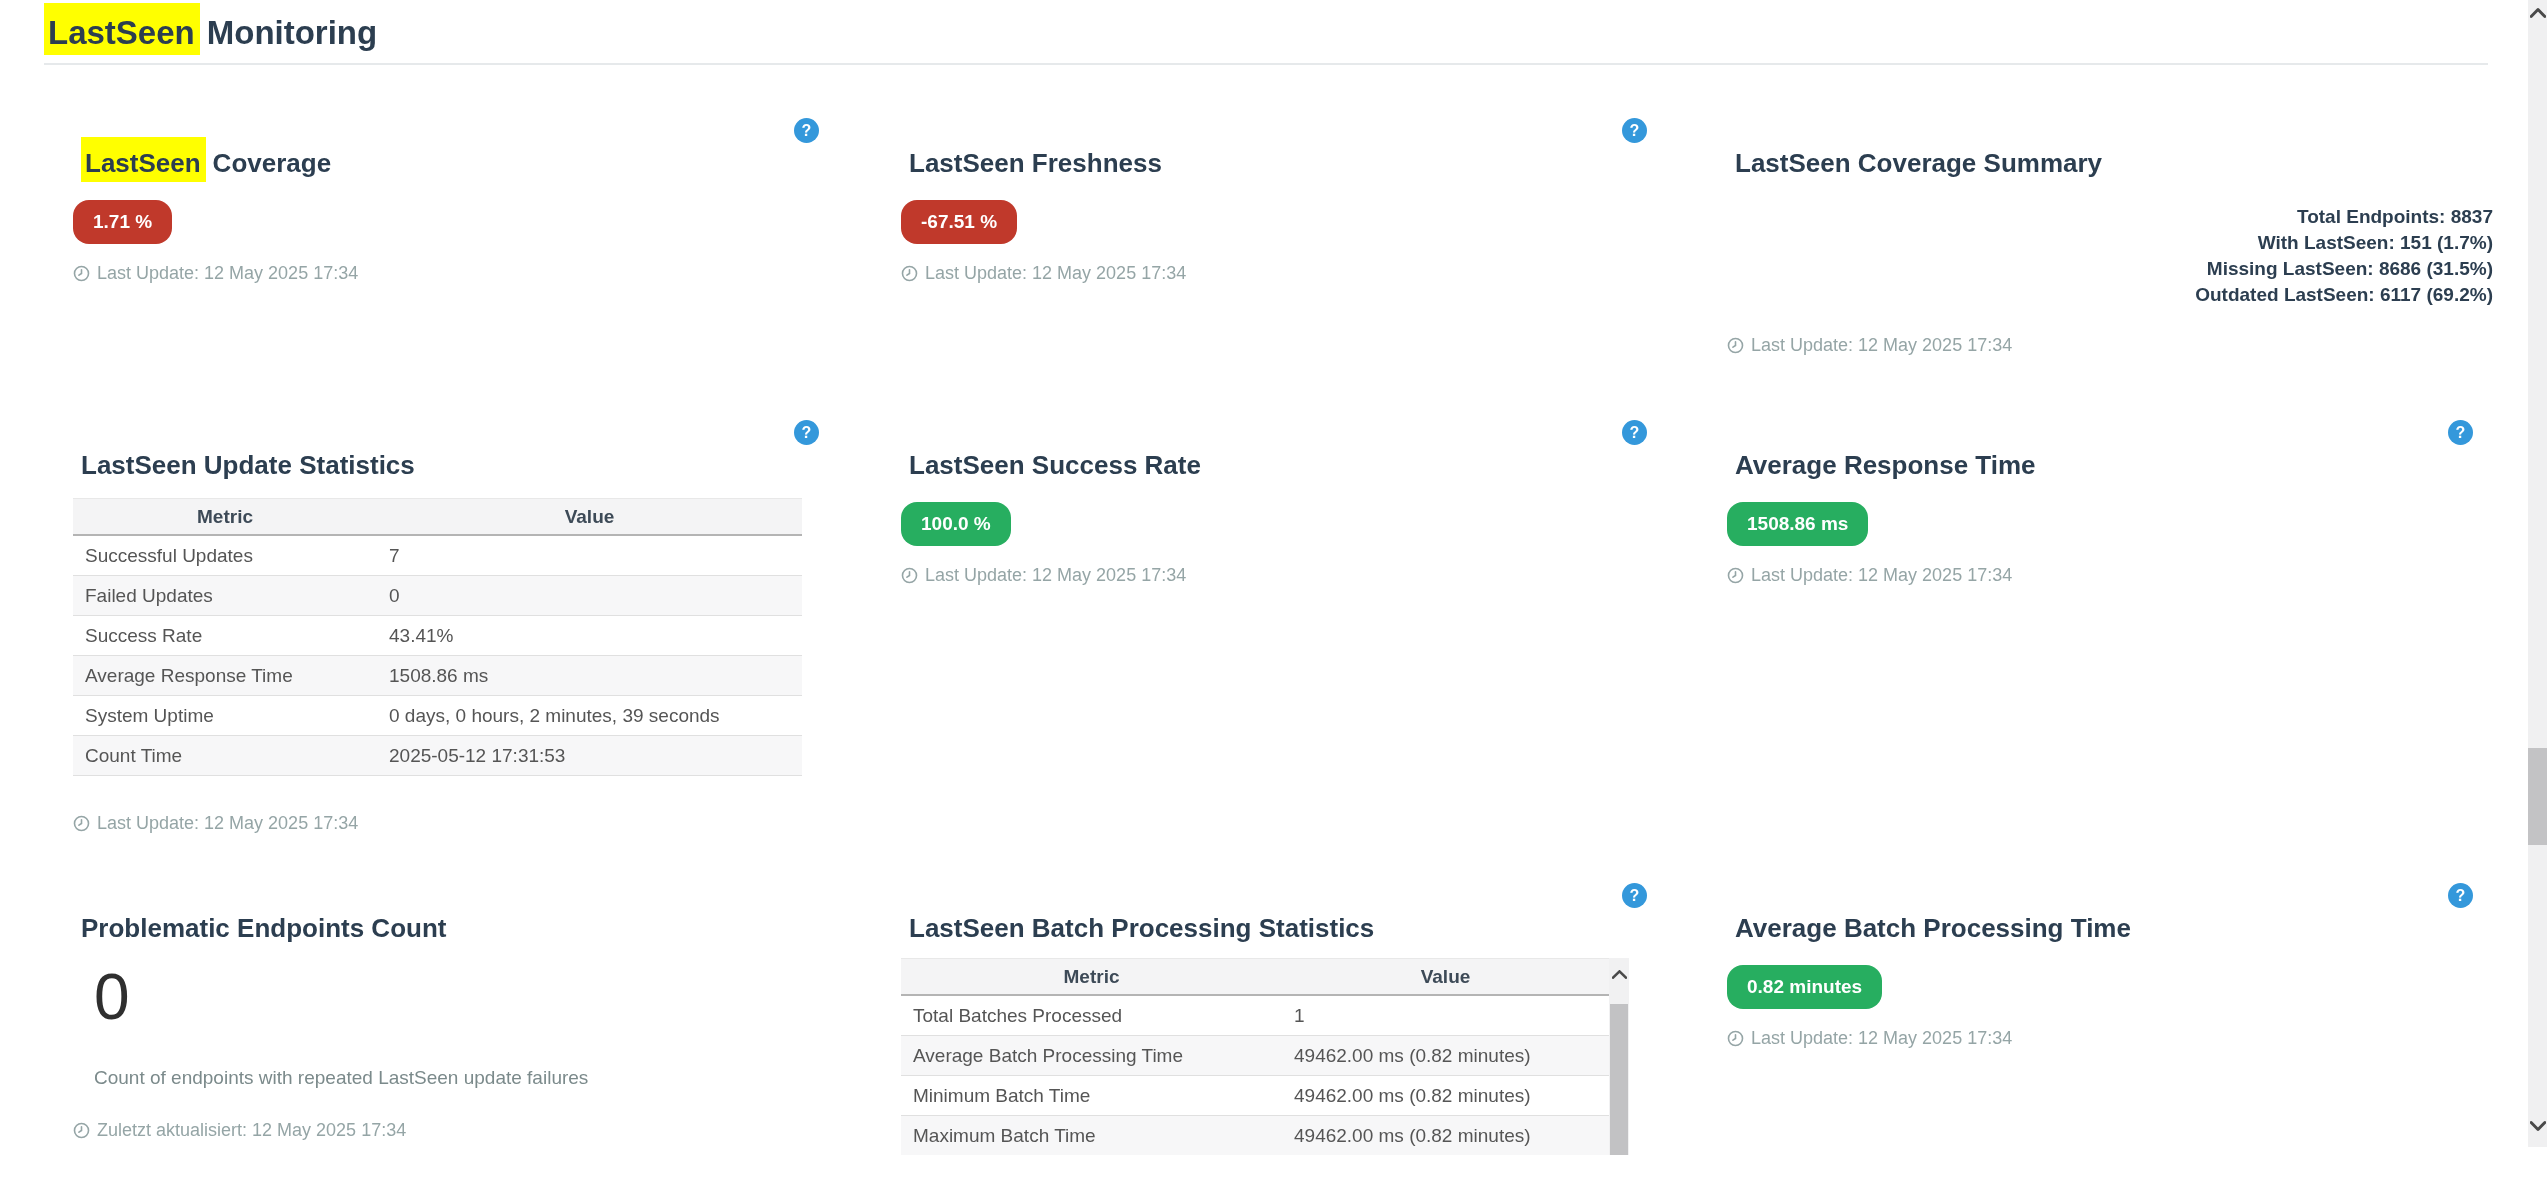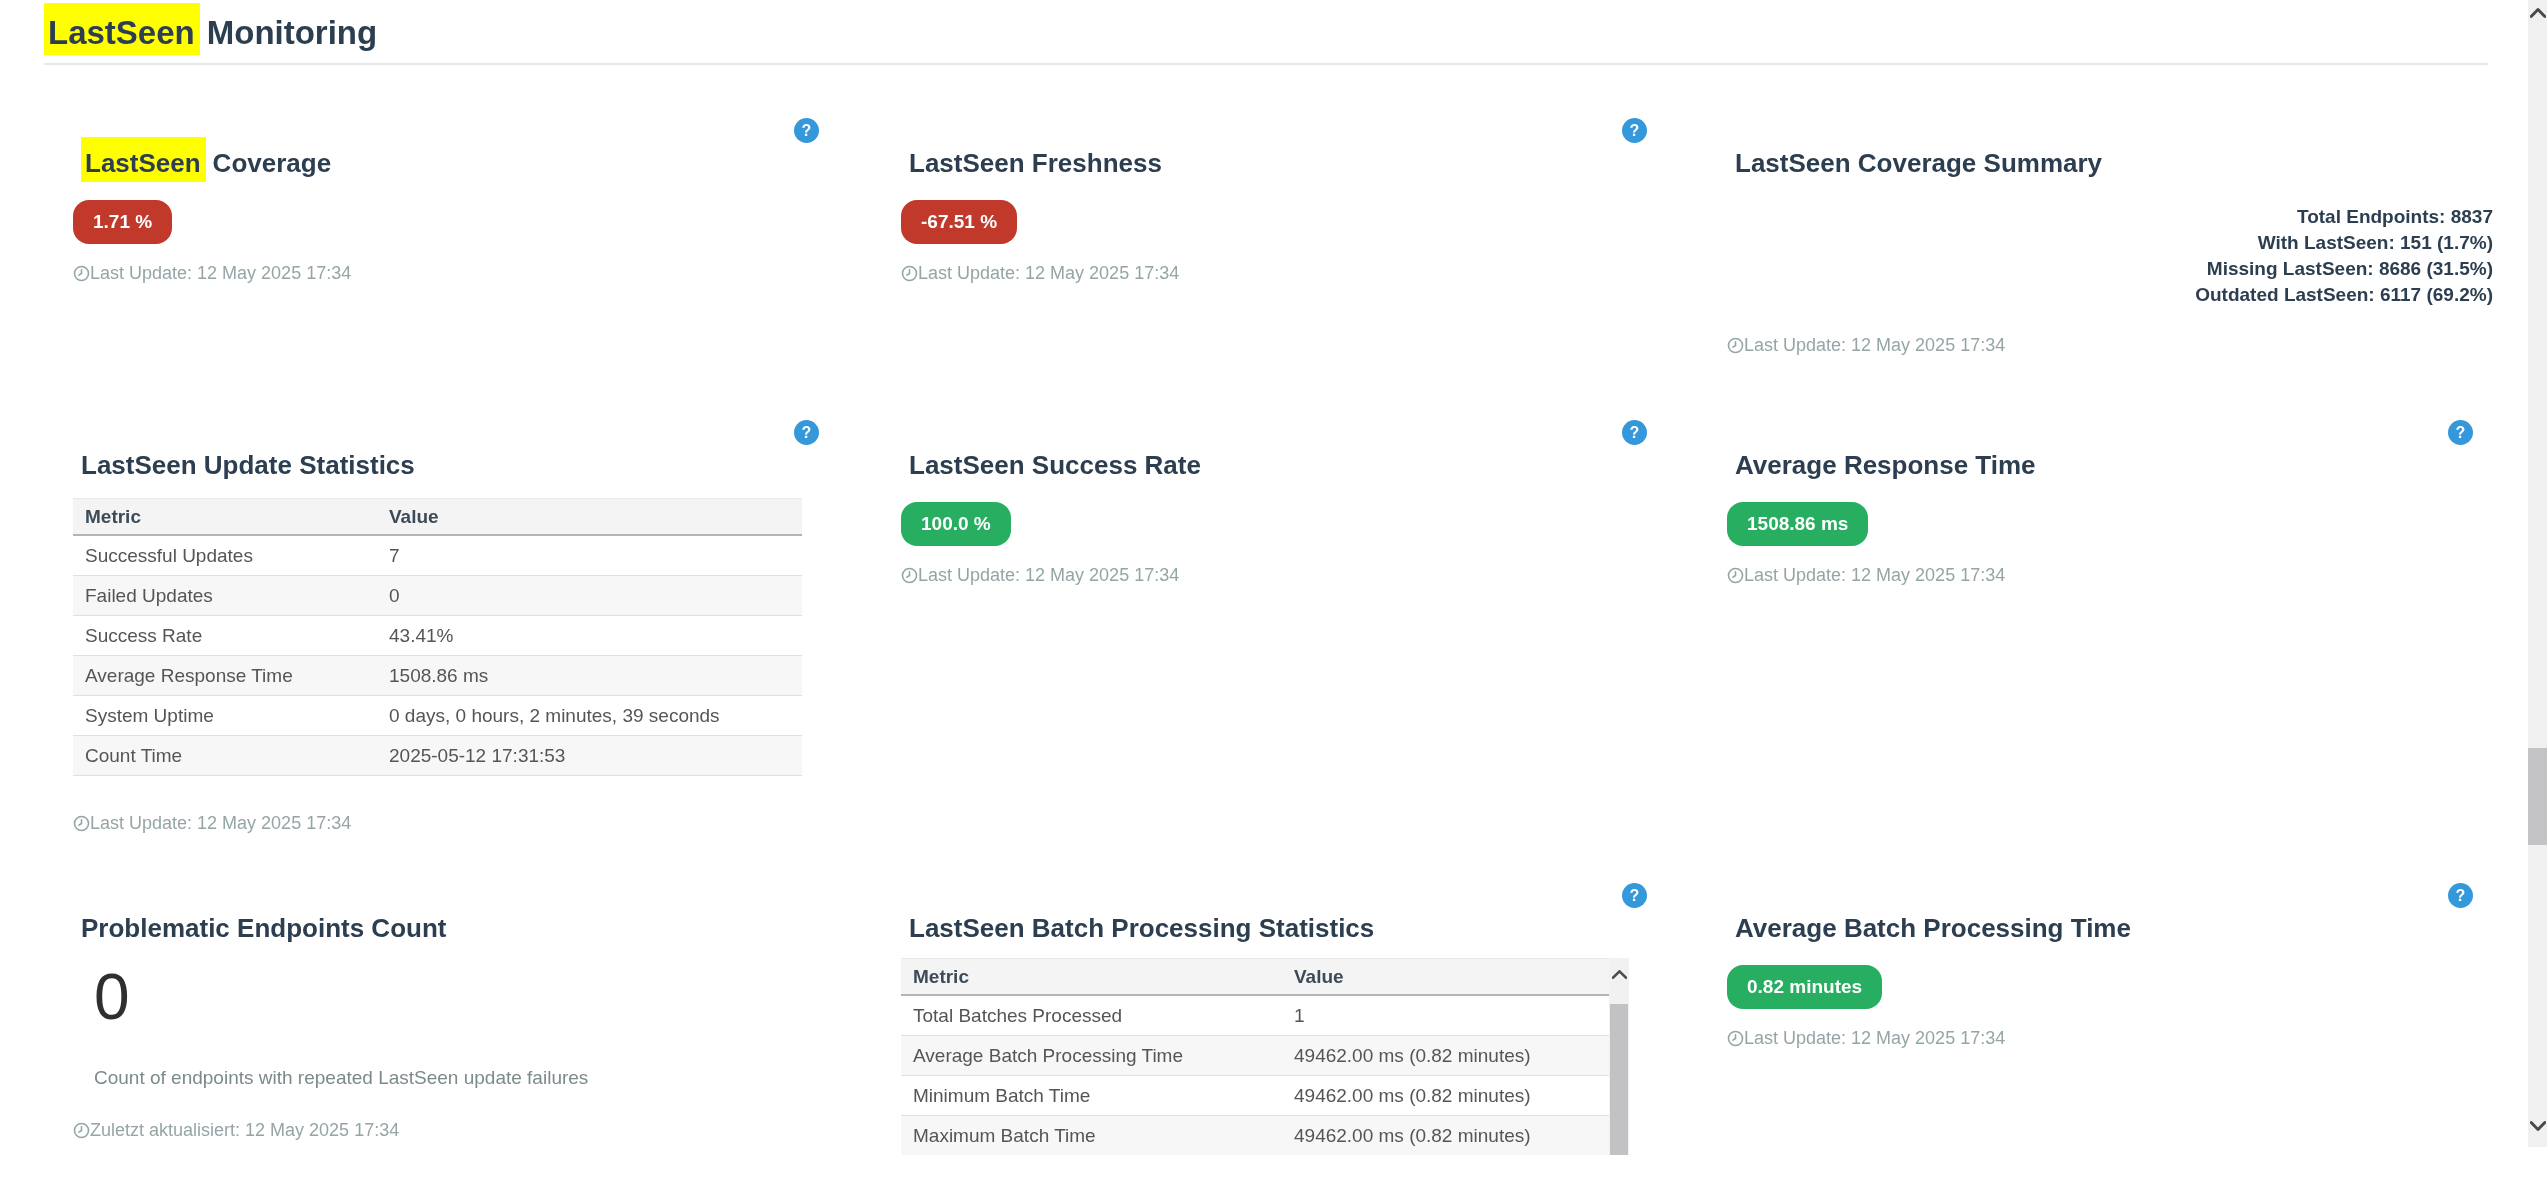--- a/index.html
+++ b/index.html
@@ -43,37 +43,37 @@
   .badge-row { margin-top:20px; }
   .badge {
     display:inline-block; padding:0 20px; height:44px; line-height:44px;
     border-radius:16px; color:#fff; font-weight:700; font-size:19px;
     white-space:nowrap;
   }
   .badge.red   { background:#c0392b;text-align:center; }
   .badge.green { background:#27ae60; }
   .update-line {
     margin-top:18px; color:#95a5a6; font-size:18px; line-height:22px;
-    display:flex; align-items:center; white-space:nowrap;
+    display:flex; align-items:center; gap:7px; white-space:nowrap;
   }
   .clock-icon { flex:0 0 auto; display:block; }
   
   .summary-list { margin:24px 0 0 21px;text-align:right; }
   .summary-list .summary-line {
     font-size:19px; line-height:26px; font-weight:700; color:#2c3e50;
     white-space:nowrap;
   }
   .coverage-summary .update-line { margin-top:26px; }
   
   table.metrics {
     border-collapse:collapse; margin-top:16px; width:729px;
     font-size:19px; table-layout:fixed;
   }
   table.metrics th {
-    background:#f4f4f5; text-align:left; font-weight:700; color:#3d4a57;
+    background:#f4f4f5; text-align:center; font-weight:700; color:#3d4a57;
     padding:6px 12px; line-height:23px;
     border-top:1px solid #e8e8e8; border-bottom:2px solid #b4b4b4;
   }
   table.metrics td {
     padding:8px 12px; color:#555; line-height:23px;
     border-bottom:1px solid #e0e0e0; white-space:nowrap; overflow:hidden;
   }
   table.metrics tbody tr:nth-child(even) td { background:#f7f7f8; }
   table.metrics col.c1 { width:304px; }
   .update-stats .update-line { margin-top:36px; }

